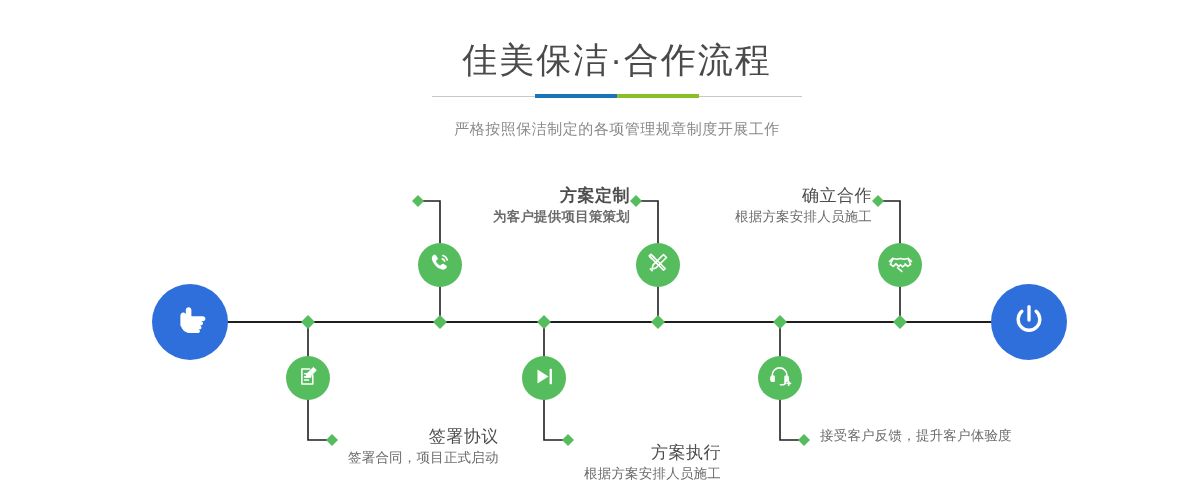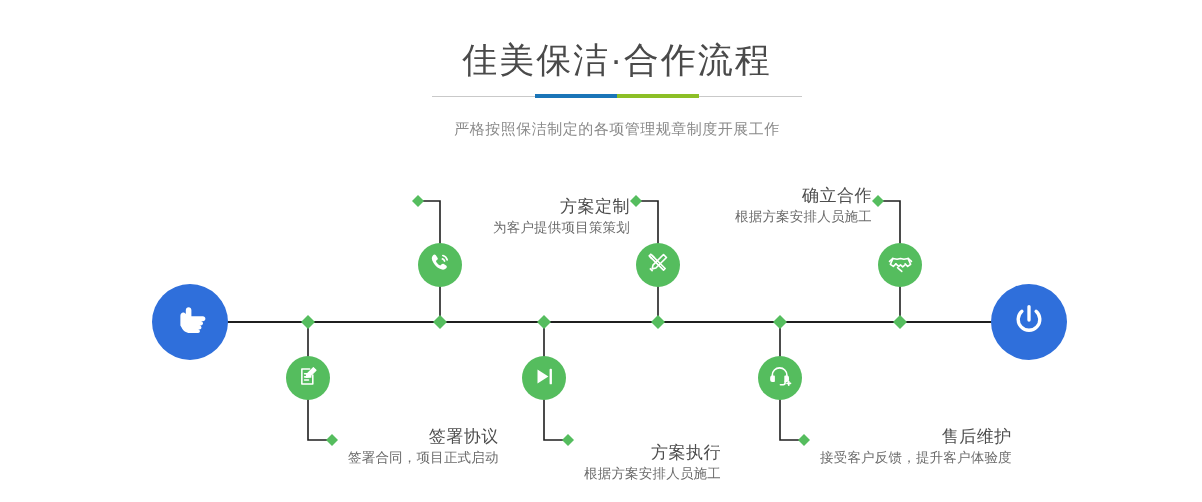--- a/index.html
+++ b/index.html
@@ -205,39 +205,38 @@
           <path d="M6.5 16.5h2.2v6H6.5a1.6 1.6 0 0 1-1.6-1.6v-2.8a1.6 1.6 0 0 1 1.6-1.6z" fill="#ffffff"></path>
           <path d="M24.5 16.5h-2.2v6h2.2a1.6 1.6 0 0 0 1.6-1.6v-2.8a1.6 1.6 0 0 0-1.6-1.6z" fill="#ffffff"></path>
           <path d="M22.3 22.5v1.8a2.4 2.4 0 0 1-2.4 2.4h-3.4"></path>
           <line x1="24.5" y1="25" x2="29" y2="25"></line>
           <line x1="26.75" y1="22.75" x2="26.75" y2="27.25"></line>
         </svg>
       </span>
     </div>
 
 
-    <div class="lbl top" style="right:572px;top:196px;">
+    <div class="lbl top" style="right:572px;top:185px;font-weight:bold;">
       <div class="t">方案定制</div>
       <div class="d">为客户提供项目策策划</div>
     </div>
 
     <div class="lbl top" style="right:330px;top:185px;text-align:right;">
       <div class="t">确立合作</div>
       <div class="d">根据方案安排人员施工</div>
     </div>
 
     <div class="lbl bot" style="left:348px;top:426px;">
       <div class="t">签署协议</div>
       <div class="d">签署合同，项目正式启动</div>
     </div>
 
     <div class="lbl bot" style="left:584px;top:442px;">
       <div class="t">方案执行</div>
       <div class="d">根据方案安排人员施工</div>
     </div>
 
     <div class="lbl bot" style="left:820px;top:426px;">
-      <div class="t">售后维护</div>
       <div class="d">接受客户反馈，提升客户体验度</div>
     </div>
 
   </div>
 </div>
 
 </body></html>

